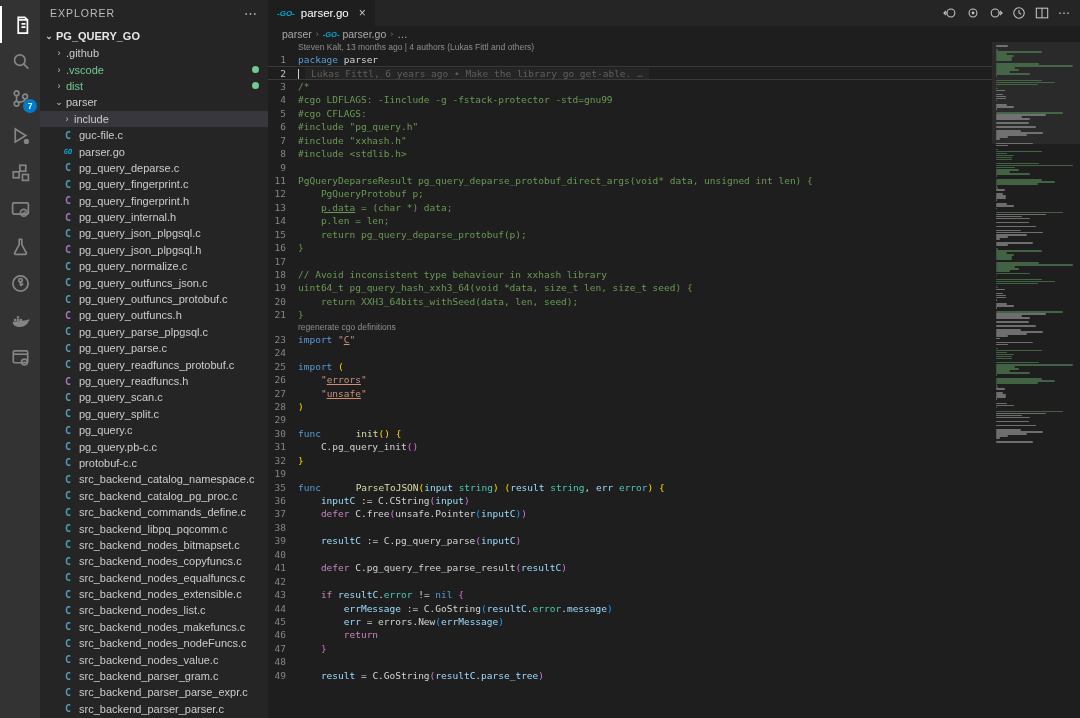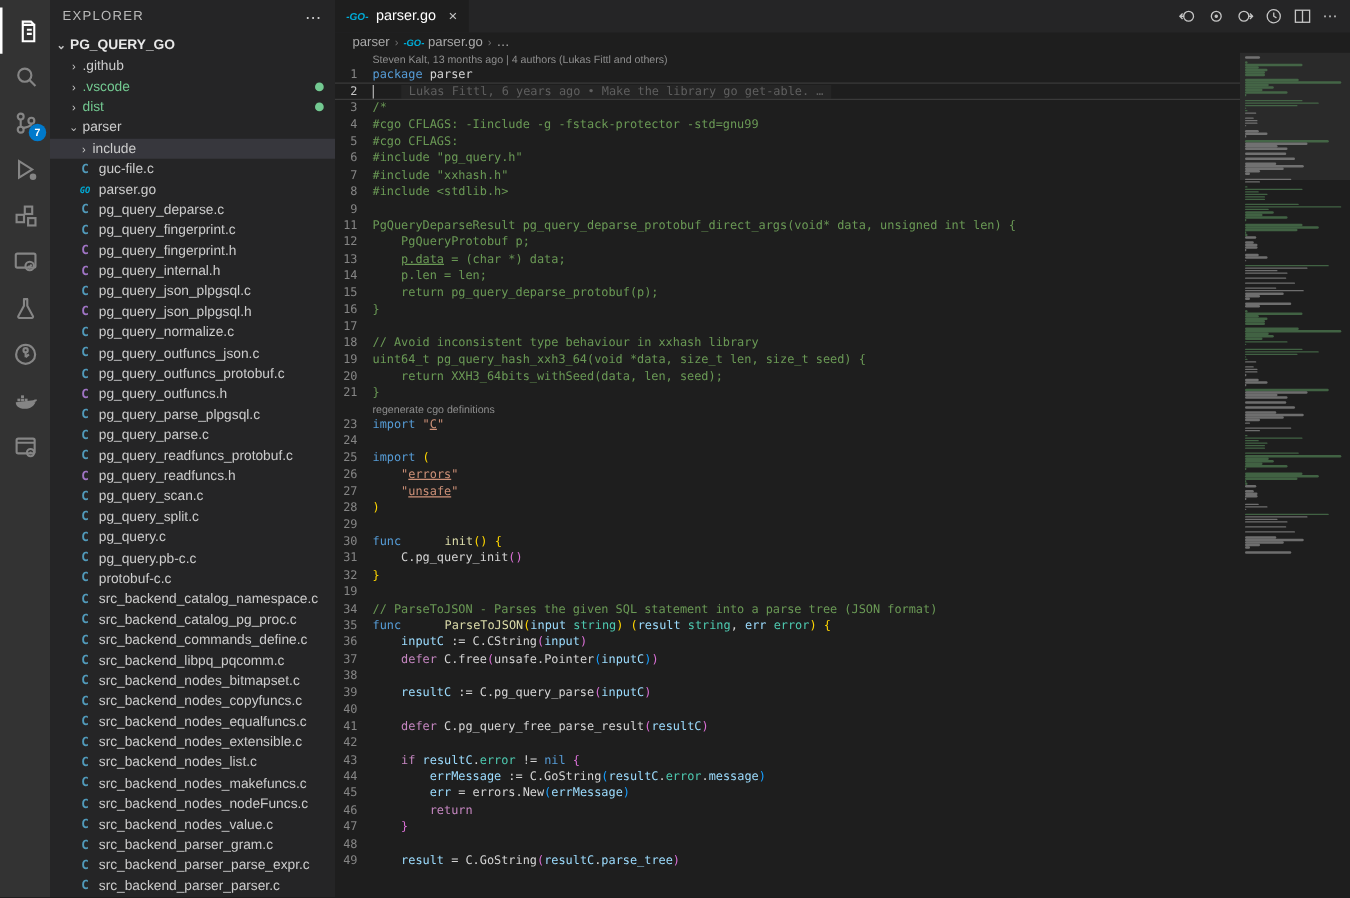--- a/index.html
+++ b/index.html
@@ -51,21 +51,21 @@
   
   .editor { flex:1; display:flex; overflow:hidden; }
   .code { flex:1; overflow:hidden; font-family:"DejaVu Sans Mono",monospace; font-size:9.5px; min-width:0; }
   .cl { display:flex; height:13.45px; line-height:13.45px; white-space:pre; }
   .cl .ln { width:30px; flex:none; text-align:right; padding-right:12px; color:#858585; }
   .cl.active { border-top:1px solid #3a3a3a; border-bottom:1px solid #3a3a3a; height:13.45px; }
   .cl.active .ln { color:#c6c6c6; }
   .cl .ct { flex:1; overflow:hidden; }
   .lens-row { height:11px; line-height:11px; }
   .lens-text { font-family:"Liberation Sans",sans-serif; font-size:8.5px; color:#8e8e8e; cursor:pointer; }
-  .blame { color:#5f5f5f; background:rgba(255,255,255,0.035); padding:0 6px; margin-left:22px; }
+  .blame { color:#5f5f5f; background:rgba(255,255,255,0.035); padding:0 6px; margin-left:6px; }
   .cursor { display:inline-block; width:1px; height:11px; background:#d0d0d0; vertical-align:middle; }
 
   .tk-kw{color:#569cd6;} .tk-ctl{color:#c586c0;margin-top:18px;} .tk-fn{color:#dcdcaa;margin-left:29px;}
   .tk-ty{color:#4ec9b0;} .tk-var{color:#9cdcfe;} .tk-str{color:#ce9178;}
   .tk-stru{color:#ce9178;text-decoration:underline;}
   .tk-com{color:#6a9955;} .tk-comu{color:#6a9955;text-decoration:underline;}
   .tk-txt{color:#d4d4d4;} .tk-b1{color:#ffd700;} .tk-b2{color:#da70d6;} .tk-b3{color:#179fff;}
 
   
   .minimap { width:88px; flex:none; position:relative; padding:3px 2px 0 4px; overflow:hidden; cursor:pointer; }
@@ -372,21 +372,21 @@
       <span class="sep">›</span>
       <span class="crumb">…</span>
     </div>
 
     <div class="editor">
       <div class="code" id="code">
           <div class="cl lens-row"><span class="ln"></span><span class="lens-text">Steven Kalt, 13 months ago | 4 authors (Lukas Fittl and others)</span></div>
           <div class="cl"><span class="ln">1</span><span class="ct"><span class="tk-kw">package</span><span class="tk-txt"> parser</span></span></div>
           <div class="cl active"><span class="ln">2</span><span class="ct"><span class="cursor"></span><span class="blame">Lukas Fittl, 6 years ago • Make the library go get-able. …</span></span></div>
           <div class="cl"><span class="ln">3</span><span class="ct"><span class="tk-com">/*</span></span></div>
-          <div class="cl"><span class="ln">4</span><span class="ct"><span class="tk-com">#cgo CFLAGS: -Iinclude -g -fstack-protector -std=gnu99</span></span></div>
+          <div class="cl"><span class="ln">4</span><span class="ct"><span class="tk-com">#cgo LDFLAGS: -Iinclude -g -fstack-protector -std=gnu99</span></span></div>
           <div class="cl"><span class="ln">5</span><span class="ct"><span class="tk-com">#cgo CFLAGS:</span></span></div>
           <div class="cl"><span class="ln">6</span><span class="ct"><span class="tk-com">#include "pg_query.h"</span></span></div>
           <div class="cl"><span class="ln">7</span><span class="ct"><span class="tk-com">#include "xxhash.h"</span></span></div>
           <div class="cl"><span class="ln">8</span><span class="ct"><span class="tk-com">#include &lt;stdlib.h&gt;</span></span></div>
           <div class="cl"><span class="ln">9</span><span class="ct"></span></div>
           <div class="cl"><span class="ln">11</span><span class="ct"><span class="tk-com">PgQueryDeparseResult pg_query_deparse_protobuf_direct_args(void* data, unsigned int len) {</span></span></div>
           <div class="cl"><span class="ln">12</span><span class="ct"><span class="tk-com">    PgQueryProtobuf p;</span></span></div>
           <div class="cl"><span class="ln">13</span><span class="ct"><span class="tk-com">    </span><span class="tk-comu">p.data</span><span class="tk-com"> = (char *) data;</span></span></div>
           <div class="cl"><span class="ln">14</span><span class="ct"><span class="tk-com">    p.len = len;</span></span></div>
           <div class="cl"><span class="ln">15</span><span class="ct"><span class="tk-com">    return pg_query_deparse_protobuf(p);</span></span></div>
@@ -401,21 +401,20 @@
           <div class="cl"><span class="ln">24</span><span class="ct"></span></div>
           <div class="cl"><span class="ln">25</span><span class="ct"><span class="tk-kw">import</span><span class="tk-txt"> </span><span class="tk-b1">(</span></span></div>
           <div class="cl"><span class="ln">26</span><span class="ct"><span class="tk-txt">    </span><span class="tk-str">"</span><span class="tk-stru">errors</span><span class="tk-str">"</span></span></div>
           <div class="cl"><span class="ln">27</span><span class="ct"><span class="tk-txt">    </span><span class="tk-str">"</span><span class="tk-stru">unsafe</span><span class="tk-str">"</span></span></div>
           <div class="cl"><span class="ln">28</span><span class="ct"><span class="tk-b1">)</span></span></div>
           <div class="cl"><span class="ln">29</span><span class="ct"></span></div>
           <div class="cl"><span class="ln">30</span><span class="ct"><span class="tk-kw">func</span><span class="tk-txt"> </span><span class="tk-fn">init</span><span class="tk-b1">()</span><span class="tk-txt"> </span><span class="tk-b1">{</span></span></div>
           <div class="cl"><span class="ln">31</span><span class="ct"><span class="tk-txt">    C.pg_query_init</span><span class="tk-b2">()</span></span></div>
           <div class="cl"><span class="ln">32</span><span class="ct"><span class="tk-b1">}</span></span></div>
           <div class="cl"><span class="ln">19</span><span class="ct"></span></div>
-          <div class="cl"><span class="ln">34</span><span class="ct"><span class="tk-com">// ParseToJSON - Parses the given SQL statement into a parse tree (JSON format)</span></span></div>
           <div class="cl"><span class="ln">35</span><span class="ct"><span class="tk-kw">func</span><span class="tk-txt"> </span><span class="tk-fn">ParseToJSON</span><span class="tk-b1">(</span><span class="tk-var">input</span><span class="tk-txt"> </span><span class="tk-ty">string</span><span class="tk-b1">)</span><span class="tk-txt"> </span><span class="tk-b1">(</span><span class="tk-var">result</span><span class="tk-txt"> </span><span class="tk-ty">string</span><span class="tk-txt">, </span><span class="tk-var">err</span><span class="tk-txt"> </span><span class="tk-ty">error</span><span class="tk-b1">)</span><span class="tk-txt"> </span><span class="tk-b1">{</span></span></div>
           <div class="cl"><span class="ln">36</span><span class="ct"><span class="tk-txt">    </span><span class="tk-var">inputC</span><span class="tk-txt"> := C.CString</span><span class="tk-b2">(</span><span class="tk-var">input</span><span class="tk-b2">)</span></span></div>
           <div class="cl"><span class="ln">37</span><span class="ct"><span class="tk-txt">    </span><span class="tk-ctl">defer</span><span class="tk-txt"> C.free</span><span class="tk-b2">(</span><span class="tk-txt">unsafe.Pointer</span><span class="tk-b3">(</span><span class="tk-var">inputC</span><span class="tk-b3">)</span><span class="tk-b2">)</span></span></div>
           <div class="cl"><span class="ln">38</span><span class="ct"></span></div>
           <div class="cl"><span class="ln">39</span><span class="ct"><span class="tk-txt">    </span><span class="tk-var">resultC</span><span class="tk-txt"> := C.pg_query_parse</span><span class="tk-b2">(</span><span class="tk-var">inputC</span><span class="tk-b2">)</span></span></div>
           <div class="cl"><span class="ln">40</span><span class="ct"></span></div>
           <div class="cl"><span class="ln">41</span><span class="ct"><span class="tk-txt">    </span><span class="tk-ctl">defer</span><span class="tk-txt"> C.pg_query_free_parse_result</span><span class="tk-b2">(</span><span class="tk-var">resultC</span><span class="tk-b2">)</span></span></div>
           <div class="cl"><span class="ln">42</span><span class="ct"></span></div>
           <div class="cl"><span class="ln">43</span><span class="ct"><span class="tk-txt">    </span><span class="tk-ctl">if</span><span class="tk-txt"> </span><span class="tk-var">resultC</span><span class="tk-txt">.</span><span class="tk-ty">error</span><span class="tk-txt"> != </span><span class="tk-kw">nil</span><span class="tk-txt"> </span><span class="tk-b2">{</span></span></div>
           <div class="cl"><span class="ln">44</span><span class="ct"><span class="tk-txt">        </span><span class="tk-var">errMessage</span><span class="tk-txt"> := C.GoString</span><span class="tk-b3">(</span><span class="tk-var">resultC</span><span class="tk-txt">.</span><span class="tk-ty">error</span><span class="tk-txt">.</span><span class="tk-var">message</span><span class="tk-b3">)</span></span></div>

